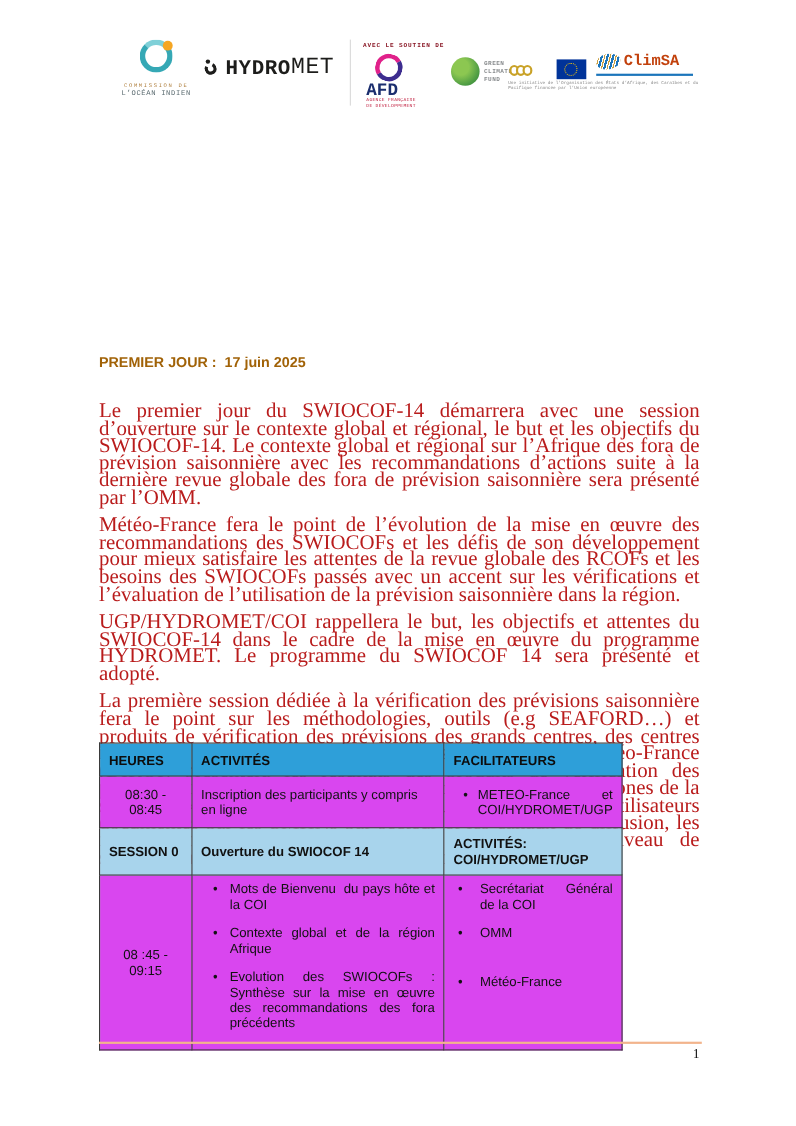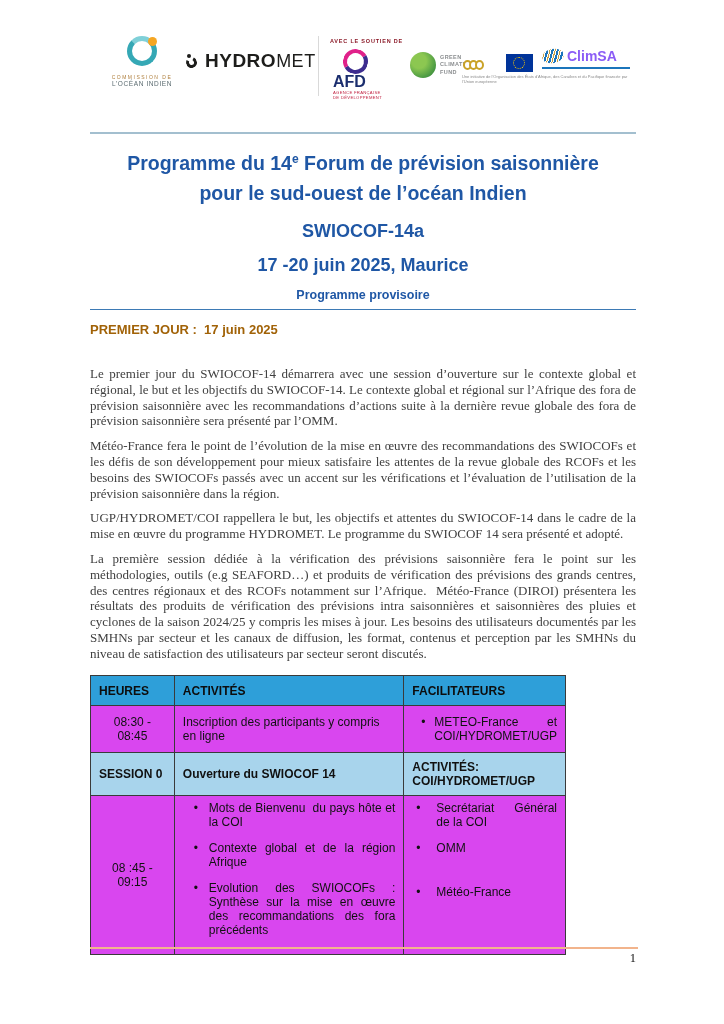--- a/index.html
+++ b/index.html
@@ -4,38 +4,38 @@
 <style>
   * { margin:0; padding:0; box-sizing:border-box; }
   html,body { background:#e8e8e8; }
   .page {
     position:relative; width:724px; height:1024px; margin:0 auto;
     background:#ffffff; overflow:hidden;
     font-family:"Liberation Sans", sans-serif; color:#1a1a1a;
   }
 
   
-  .logo-bar { position:absolute; top:34px; left:90px; width:548px; height:68px; }
+  .logo-bar { position:absolute; top:34px; left:90px; width:548px; height:68px;font-family:Liberation Mono, monospace; }
   .coi-logo { position:absolute; left:10px; top:2px; width:84px; text-align:center; }
   .coi-ring { position:relative; display:inline-block; width:30px; height:30px;
     border:5px solid #35a8b5; border-radius:50%; border-top-color:#7fd0d8; }
   .coi-dot { position:absolute; top:-4px; right:-5px; width:9px; height:9px;
     border-radius:50%; background:#f5a623; }
   .coi-cap1 { margin-top:4px; font-size:5px; letter-spacing:1.5px; color:#b0803f; }
   .coi-cap2 { font-size:6.5px; letter-spacing:0.6px; color:#5b6b70; }
 
   .hydromet-logo { position:absolute; left:96px; top:16px; display:flex; align-items:center; }
   .hy-icon { position:relative; width:15px; height:15px; margin-right:4px; }
   .hy-arc { position:absolute; left:0; top:3px; width:11px; height:11px;
     border:3px solid #1d1d1b; border-radius:50%; border-top-color:transparent;
     transform:rotate(-20deg); }
   .hy-dot { position:absolute; left:1px; top:0; width:4px; height:4px;
     border-radius:50%; background:#1d1d1b; }
   .hy-bold { font-size:19px; font-weight:800; color:#1d1d1b; letter-spacing:0.5px; }
-  .hy-light { font-size:18px; font-weight:400; color:#1d1d1b; letter-spacing:0.5px; }
+  .hy-light { font-size:21px; font-weight:400; color:#1d1d1b; letter-spacing:0.5px; }
 
   .logo-divider { position:absolute; left:228px; top:2px; width:1px; height:60px; background:#d9d9d9; }
 
   .support-label { position:absolute; left:240px; top:4px; font-size:5.5px; font-weight:bold;
     letter-spacing:0.8px; color:#8b1a28; }
   .afd-logo { position:absolute; left:239px; top:15px; display:flex; align-items:center;flex-direction:column; }
   .afd-ring { width:25px; height:25px; border-radius:50%;
     border:4px solid #e0218a; border-right-color:#3d2d8f; border-bottom-color:#3d2d8f;
     transform:rotate(15deg); }
   .afd-textbox { margin-left:4px; }
@@ -50,41 +50,41 @@
 
   .oacps-logo { position:absolute; left:376px; top:22px; }
   .oacps-logo i { display:inline-block; width:9px; height:10px; border:2px solid #c9a227;
     border-radius:50%; margin-left:-3px; background:#fff; }
   .eu-flag { position:absolute; left:416px; top:20px; width:27px; height:18px; background:#003399; }
   .eu-stars { position:absolute; left:7px; top:3px; width:12px; height:12px;
     border:1px dotted #ffcc00; border-radius:50%; }
   .climsa-logo { position:absolute; left:452px; top:14px; display:flex; align-items:center; }
   .climsa-globe { width:22px; height:14px; border-radius:50%; transform:rotate(-10deg);
     background:repeating-linear-gradient(115deg,#1b75bb 0 2px,#ffffff 2px 3px,#c99f3f 3px 4px,#ffffff 4px 5px); }
-  .climsa-name { margin-left:3px; font-size:14px; font-weight:800; color:#8b5cf6; }
+  .climsa-name { margin-left:3px; font-size:14px; font-weight:800; color:#c2410c; }
   .climsa-bar { position:absolute; left:452px; top:33px; width:88px; height:1.5px; background:#1b75bb; }
   .climsa-caption { position:absolute; left:372px; top:40px; width:176px;
     font-size:4px; color:#8a8a8a; line-height:1.3; }
 
   
   .title-block { position:absolute; top:132px; left:90px; width:546px;
     border-top:2px solid #a3bfcf; border-bottom:1.5px solid #3d7ab5;
     text-align:center; color:#1f57a5; padding:14px 0 7px 0; }
   .doc-title { font-size:19.5px; font-weight:bold; line-height:1.55; padding:0 14px; }
   .doc-title sup { font-size:62%; }
   .doc-code  { font-size:18px; font-weight:bold; margin-top:13px; }
   .doc-date  { font-size:18px; font-weight:bold; margin-top:13px; }
   .doc-subtitle { font-size:12.5px; font-weight:bold; margin-top:12px; }
 
   
   .day-heading { position:absolute; top:322px; left:90px; font-size:13px; font-weight:bold;
     color:#a16207; }
   .body-text { position:absolute; top:366px; left:90px; width:546px;
-    font-family:"Liberation Serif", serif; font-size:13px; line-height:15.8px;
-    text-align:justify; color:#404040; }
+    font-family:"Liberation Serif", serif; font-size:19px; line-height:15.8px;
+    text-align:justify; color:#b91c1c; }
   .body-text p { margin-bottom:9px; }
 
   
   .program-table { position:absolute; top:675px; left:90px; width:476px;
     border-collapse:collapse; font-size:12px; color:#111; }
   .program-table th, .program-table td { border:1.6px solid #3a3a3a; padding:5px 8px; }
   .program-table col.c1 { width:96px; }
   .program-table col.c2 { width:312px; }
   .program-table col.c3 { width:138px; }
   .hdr-row th { background:#2e9fd9; text-align:left; font-size:12px; font-weight:bold;
@@ -162,26 +162,20 @@
       </div>
 
     <div class="climsa-logo">
       <span class="climsa-globe"></span>
       <span class="climsa-name">ClimSA</span>
     </div>
     <div class="climsa-bar"></div>
     <div class="climsa-caption">Une initiative de l’Organisation des États d’Afrique, des Caraïbes et du Pacifique financée par l’Union européenne</div>
   </div>
 
-  <div class="title-block">
-    <div class="doc-title"><span>Programme du 14</span><sup>e</sup><span> Forum de prévision saisonnière pour le sud-ouest de l’océan Indien</span></div>
-    <div class="doc-code">SWIOCOF-14a</div>
-    <div class="doc-date">17 -20 juin 2025, Maurice</div>
-    <div class="doc-subtitle">Programme provisoire</div>
-  </div>
 
   <div class="day-heading">PREMIER JOUR : &nbsp;17 juin 2025</div>
 
   <div class="body-text">
     <p>Le premier jour du SWIOCOF-14 démarrera avec une session d’ouverture sur le contexte global et régional, le but et les objectifs du SWIOCOF-14. Le contexte global et régional sur l’Afrique des fora de prévision saisonnière avec les recommandations d’actions suite à la dernière revue globale des fora de prévision saisonnière sera présenté par l’OMM.</p>
     <p>Météo-France fera le point de l’évolution de la mise en œuvre des recommandations des SWIOCOFs et les défis de son développement pour mieux satisfaire les attentes de la revue globale des RCOFs et les besoins des SWIOCOFs passés avec un accent sur les vérifications et l’évaluation de l’utilisation de la prévision saisonnière dans la région.</p>
     <p>UGP/HYDROMET/COI rappellera le but, les objectifs et attentes du SWIOCOF-14 dans le cadre de la mise en œuvre du programme HYDROMET. Le programme du SWIOCOF 14 sera présenté et adopté.</p>
     <p>La première session dédiée à la vérification des prévisions saisonnière fera le point sur les méthodologies, outils (e.g SEAFORD…) et produits de vérification des prévisions des grands centres, des centres régionaux et des RCOFs notamment sur l’Afrique. &nbsp;Météo-France (DIROI) présentera les résultats des produits de vérification des prévisions intra saisonnières et saisonnières des pluies et cyclones de la saison 2024/25 y compris les mises à jour. Les besoins des utilisateurs documentés par les SMHNs par secteur et les canaux de diffusion, les format, contenus et perception par les SMHNs du niveau de satisfaction des utilisateurs par secteur seront discutés.</p>
   </div>
 

